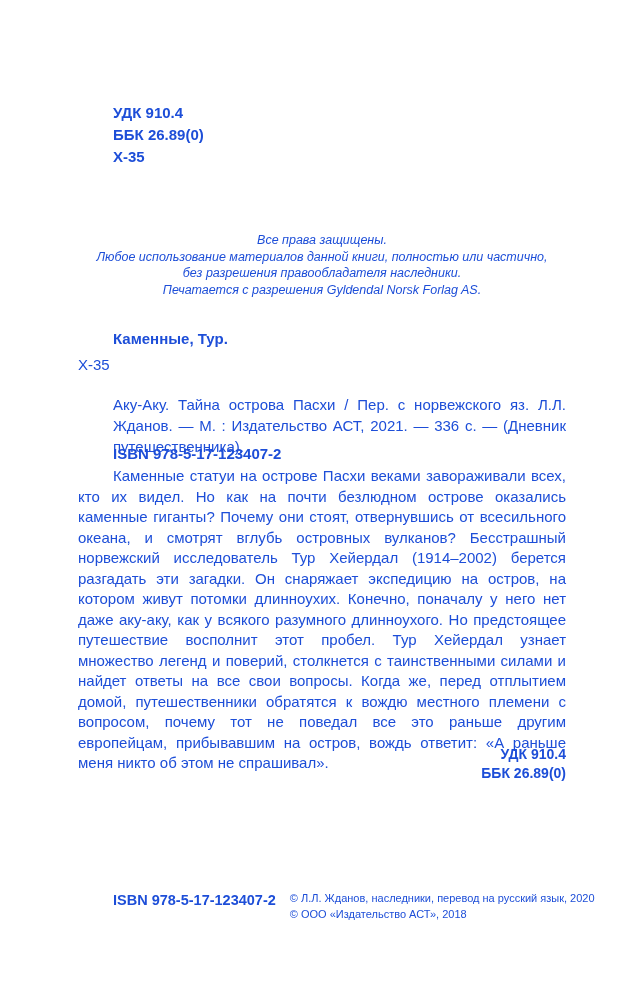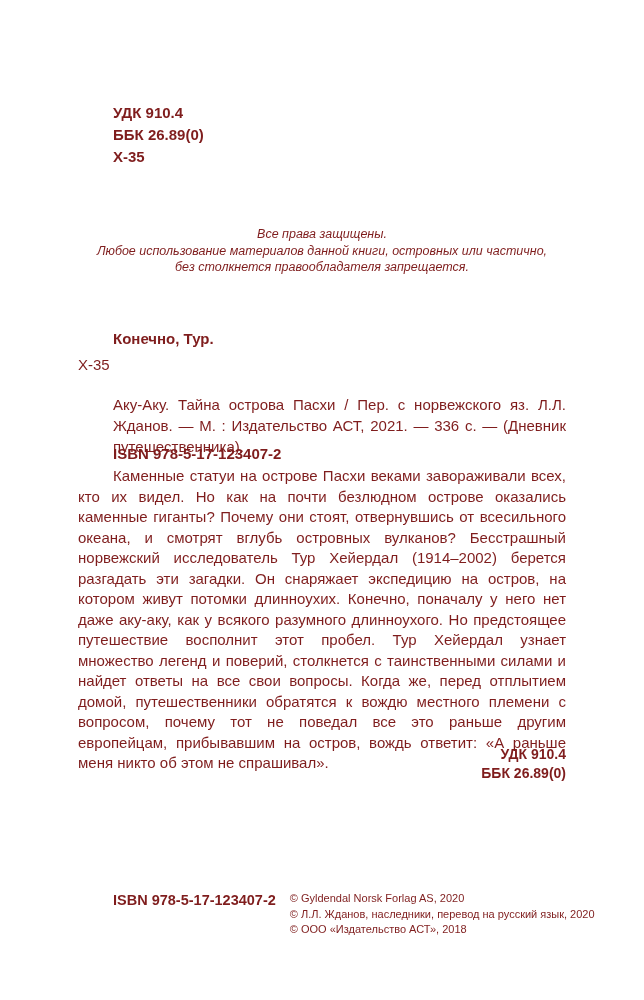--- a/index.html
+++ b/index.html
@@ -5,37 +5,37 @@
   html, body {
     margin: 0;
     padding: 0;
     background: #ffffff;
   }
   .page {
     position: relative;
     width: 644px;
     height: 1000px;
     background: #ffffff;
-    color: #7f1d1d;
+    color: #1d4ed8;
     font-family: "Liberation Sans", "DejaVu Sans", sans-serif;
     overflow: hidden;
   }
   .top-codes {
     position: absolute;
     left: 113px;
     top: 102px;
     font-size: 15px;
     font-weight: bold;
     line-height: 22px;
     white-space: nowrap;
   }
   .rights-block {
     position: absolute;
     left: 0;
-    top: 226px;
+    top: 232px;
     width: 644px;
     text-align: center;
     font-style: italic;
     font-size: 12.5px;
     line-height: 16.5px;
   }
   .author-line {
     position: absolute;
     left: 113px;
     top: 330px;
@@ -114,42 +114,42 @@
 <div class="page">
 
   <div class="top-codes">
     <div>УДК 910.4</div>
     <div>ББК 26.89(0)</div>
     <div>Х-35</div>
   </div>
 
   <div class="rights-block">
     <div>Все права защищены.</div>
-    <div>Любое использование материалов данной книги, островных или частично,</div>
-    <div>без столкнется правообладателя запрещается.</div>
+    <div>Любое использование материалов данной книги, полностью или частично,</div>
+    <div>без разрешения правообладателя наследники.</div>
+    <div>Печатается с разрешения Gyldendal Norsk Forlag AS.</div>
   </div>
 
-  <div class="author-line">Конечно, Тур.</div>
+  <div class="author-line">Каменные, Тур.</div>
 
   <div class="catalog-entry">
     <div class="catalog-code">Х-35</div>
     <div class="catalog-text">Аку-Аку. Тайна острова Пасхи / Пер. с норвежского яз. Л.Л. Жданов. — М. : Издательство АСТ, 2021. — 336 с. — (Дневник путешественника).</div>
   </div>
 
   <div class="isbn-main">ISBN 978-5-17-123407-2</div>
 
   <div class="annotation">Каменные статуи на острове Пасхи веками завораживали всех, кто их видел. Но как на почти безлюдном острове оказались каменные гиганты? Почему они стоят, отвернувшись от всесильного океана, и смотрят вглубь островных вулканов? Бесстрашный норвежский исследователь Тур Хейердал (1914–2002) берется разгадать эти загадки. Он снаряжает экспедицию на остров, на котором живут потомки длинноухих. Конечно, поначалу у него нет даже аку-аку, как у всякого разумного длинноухого. Но предстоящее путешествие восполнит этот пробел. Тур Хейердал узнает множество легенд и поверий, столкнется с таинственными силами и найдет ответы на все свои вопросы. Когда же, перед отплытием домой, путешественники обратятся к вождю местного племени с вопросом, почему тот не поведал все это раньше другим европейцам, прибывавшим на остров, вождь ответит: «А раньше меня никто об этом не спрашивал».</div>
 
   <div class="bottom-codes">
     <div>УДК 910.4</div>
     <div>ББК 26.89(0)</div>
   </div>
 
   <div class="footer">
     <div class="footer-isbn">ISBN 978-5-17-123407-2</div>
     <div class="footer-copyrights">
-      <div>© Gyldendal Norsk Forlag AS, 2020</div>
       <div>© Л.Л. Жданов, наследники, перевод на русский язык, 2020</div>
       <div>© ООО «Издательство АСТ», 2018</div>
     </div>
   </div>
 
 </div>
 
 </body></html>

